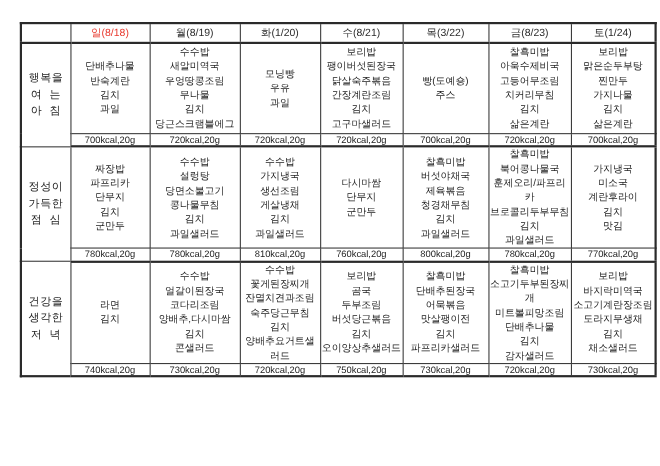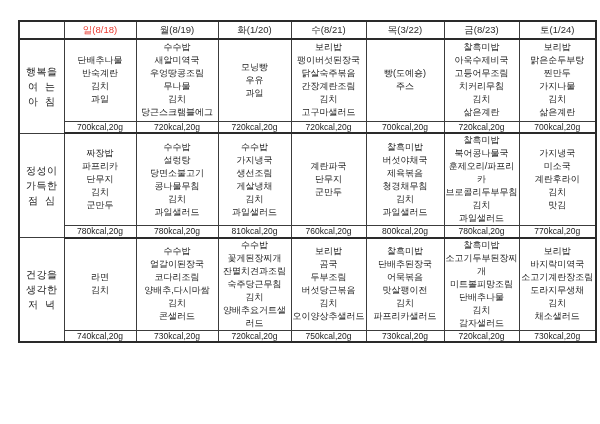--- a/index.html
+++ b/index.html
@@ -155,21 +155,21 @@
 당면소불고기
 콩나물무침
 김치
 과일샐러드</td>
         <td class="menu-cell">수수밥
 가지냉국
 생선조림
 게살냉채
 김치
 과일샐러드</td>
-        <td class="menu-cell">계란파국
+        <td class="menu-cell">다시마쌈
 단무지
 군만두</td>
         <td class="menu-cell">찰흑미밥
 버섯야채국
 제육볶음
 청경채무침
 김치
 과일샐러드</td>
         <td class="menu-cell">찰흑미밥
 북어콩나물국

